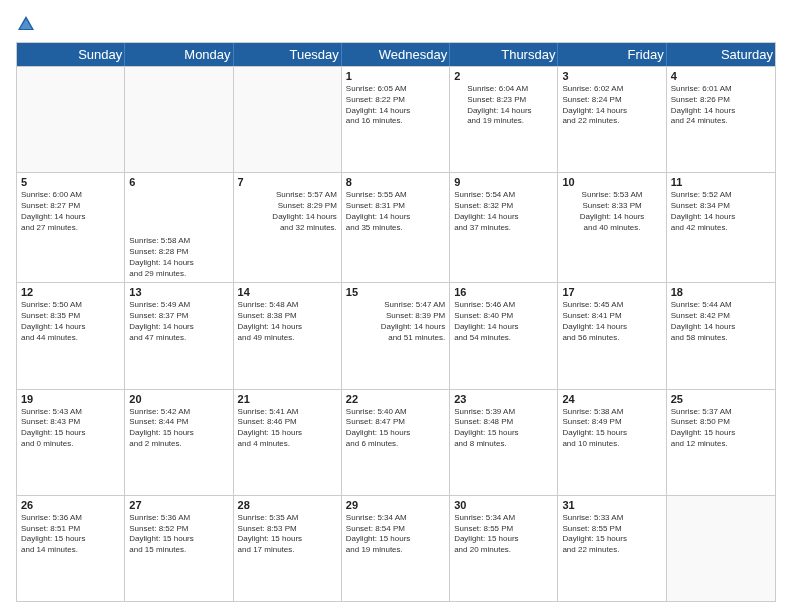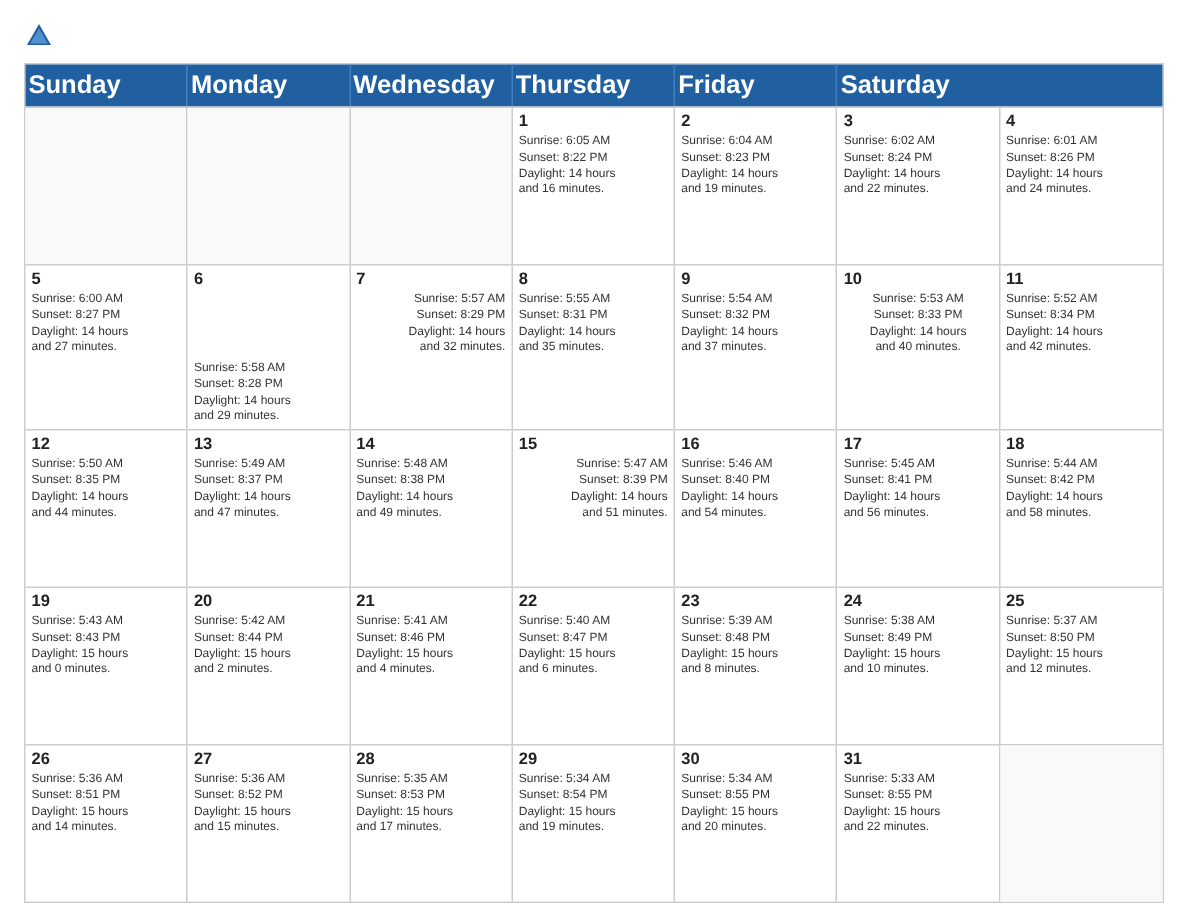--- a/index.html
+++ b/index.html
@@ -67,23 +67,23 @@
       flex-direction: column;
       border: 1px solid #ccc;
     }
     .cal-header {
       display: grid;
       grid-template-columns: repeat(7, 1fr);
       background: #2060a0;
     }
     .cal-header-cell {
       color: #fff;
-      font-size: 17px;
-      font-weight: bold;
-      text-align: left;
+      font-size: 13px;
+      font-weight: normal;
+      text-align: right;
       padding: 4px 2px;
       border-right: 1px solid #4080c0;
     }
     .cal-header-cell:last-child { border-right: none; }
     .cal-body {
       flex: 1;
       display: flex;
       flex-direction: column;
     }
     .cal-row {
@@ -133,40 +133,41 @@
     <div class="title-block">
       <div class="main-title"></div>
       <div class="subtitle"></div>
     </div>
   </div>
 
   <div class="calendar">
     <div class="cal-header">
     <div class="cal-header-cell">Sunday</div>
         <div class="cal-header-cell">Monday</div>
+        <div class="cal-header-cell">Tuesday</div>
         <div class="cal-header-cell">Wednesday</div>
         <div class="cal-header-cell">Thursday</div>
         <div class="cal-header-cell">Friday</div>
         <div class="cal-header-cell">Saturday</div>
       </div>
     <div class="cal-body">
     <div class="cal-row">
           <div class="cal-cell empty"></div>
           <div class="cal-cell empty"></div>
           <div class="cal-cell empty"></div>
           <div class="cal-cell">
             <div class="cell-day">1</div>
             <div class="cell-info" style="white-space: pre-wrap;">Sunrise: 6:05 AM
 Sunset: 8:22 PM
 Daylight: 14 hours
 and 16 minutes.</div>
           </div>
           <div class="cal-cell">
             <div class="cell-day">2</div>
-            <div class="cell-info" style="white-space: pre-wrap;">Sunrise: 6:04 AM
+            <div class="cell-info" style="white-space: pre-wrap; margin-left: 13px;">Sunrise: 6:04 AM
 Sunset: 8:23 PM
 Daylight: 14 hours
 and 19 minutes.</div>
           </div>
           <div class="cal-cell">
             <div class="cell-day">3</div>
             <div class="cell-info" style="white-space: pre-wrap;">Sunrise: 6:02 AM
 Sunset: 8:24 PM
 Daylight: 14 hours
 and 22 minutes.</div>

